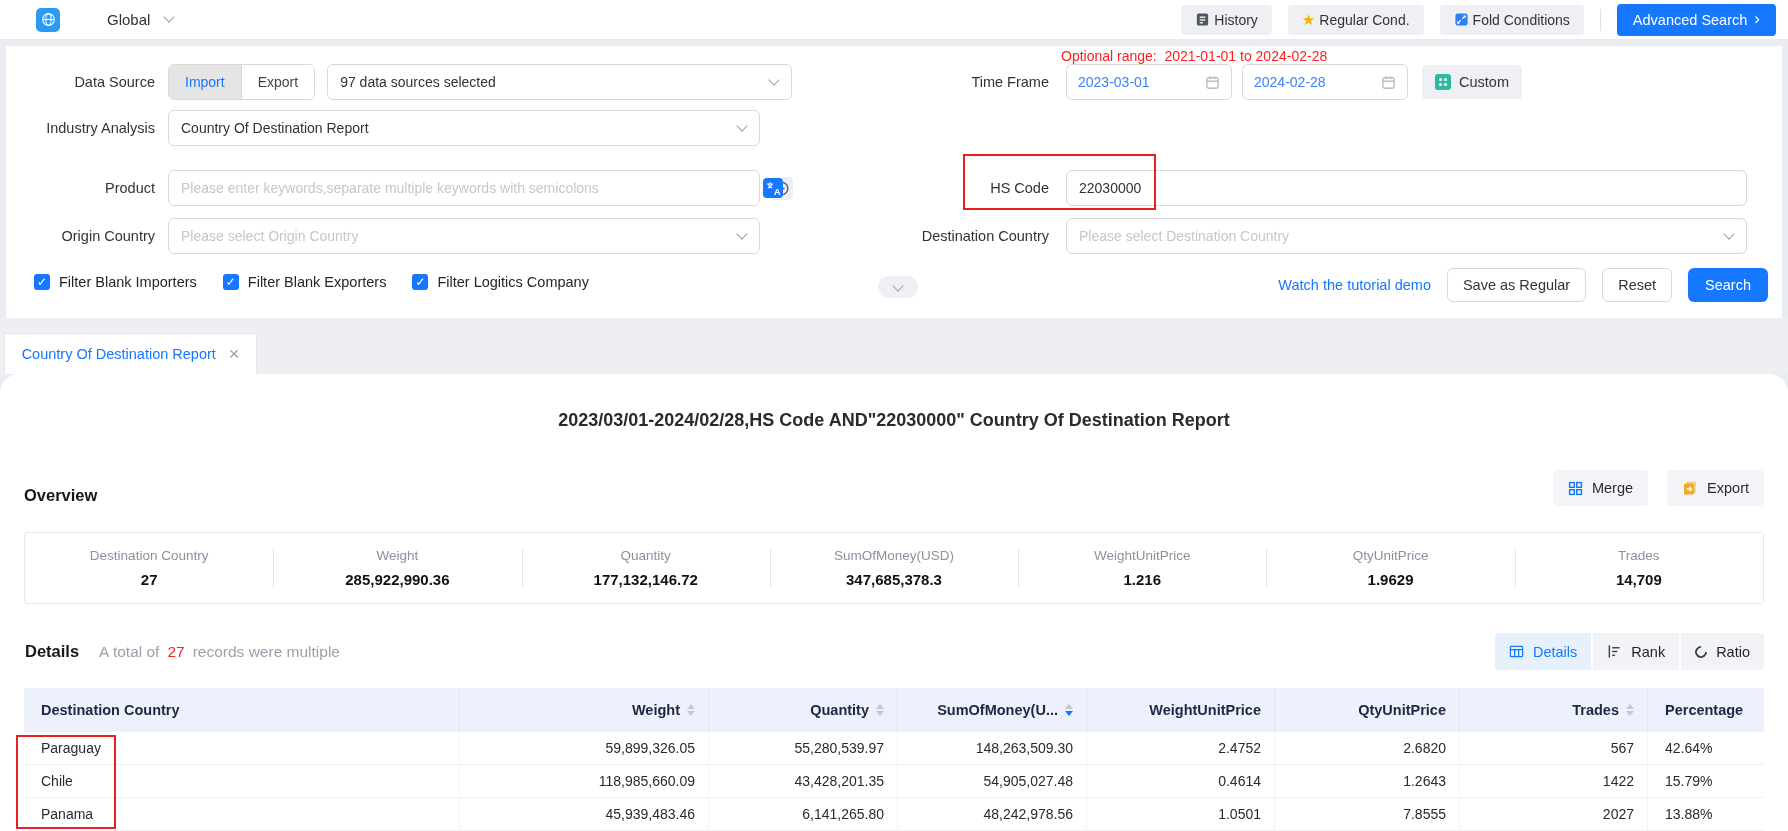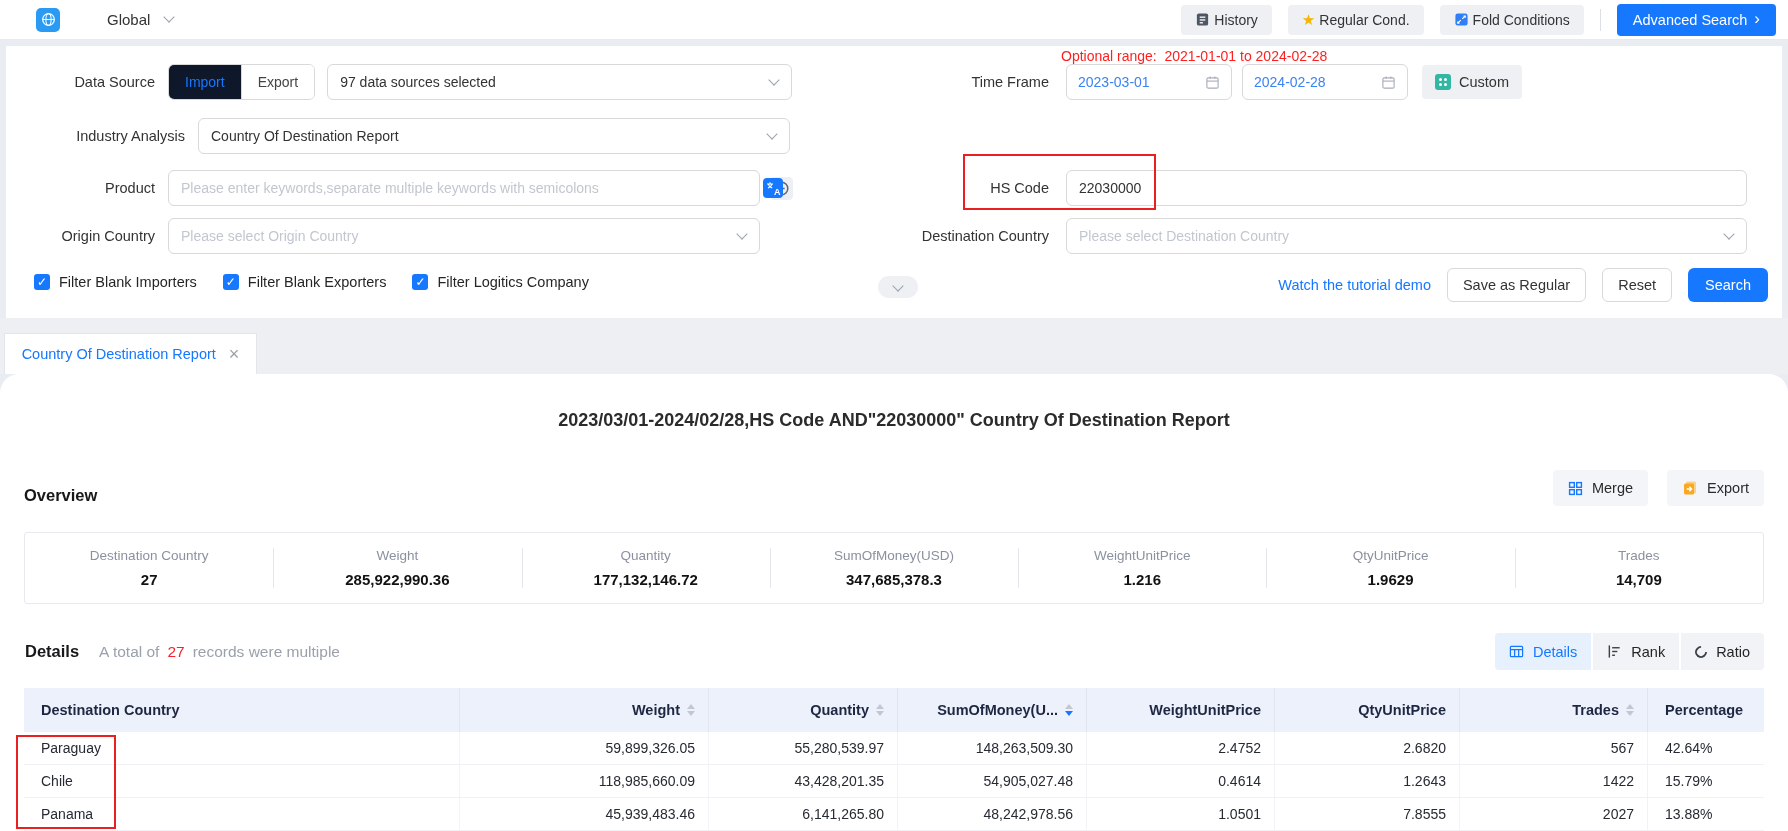--- a/index.html
+++ b/index.html
@@ -37,21 +37,21 @@
            display: flex; align-items: center; padding: 0 12px; font-size: 14px; color: #333; position: relative; cursor: pointer; }
   .field .chev { position: absolute; right: 13px; }
   .placeholder { color: #c2c7cf; }
   .w-left { width: 592px; }
   .w-right { width: 681px; }
   input.txt { height: 36px; border: 1px solid #d9d9d9; border-radius: 6px; padding: 0 12px;
               font-size: 14px; color: #333; font-family: "Liberation Sans", sans-serif; outline: none; }
   input.txt::placeholder { color: #c2c7cf; }
   .seg { height: 36px; border: 1px solid #d9d9d9; border-radius: 6px; overflow: hidden; display: flex; margin-right: 12px; }
   .seg-opt { padding: 0 16px; display: flex; align-items: center; font-size: 14px; color: #444; background: #fff; cursor: pointer; }
-  .seg-opt.active { background: #0f172a; color: #1677ff; }
+  .seg-opt.active { background: #e5e5e5; color: #1677ff; }
   .seg-opt + .seg-opt { border-left: 1px solid #d9d9d9; }
   .seg ~ .field.sources { width: 465px; }
   .product-wrap { position: relative; display: flex; align-items: center; }
   .in-field-icon { position: absolute; right: 37px; top: 8px; }
   .helper-icon { margin-left: 10px; cursor: pointer; display: flex; }
   .date-field { width: 166px; height: 36px; border: 1px solid #d9d9d9; border-radius: 6px; display: flex;
                 align-items: center; justify-content: space-between; padding: 0 11px; font-size: 14px; color: #3b82f6; cursor: pointer; }
   .btn-custom { height: 34px; margin-left: 14px; padding: 0 13px; background: #eef0f4; border-radius: 4px;
                 display: flex; align-items: center; gap: 8px; font-size: 14.5px; color: #333; cursor: pointer; }
   .cbrow { position: absolute; left: 28px; top: 228px; display: flex; align-items: center; gap: 26px; }
@@ -230,21 +230,21 @@
                   <circle cx="5.5" cy="10.5" r="1.5"></circle>
                   <circle cx="10.5" cy="10.5" r="1.5"></circle>
                 </g>
               </svg>
           </span>
           <span>Custom</span>
         </div>
       </div>
     </div>
 
-    <div class="frow" style="top:72px;margin-left:30px;">
+    <div class="frow" style="top:64px;">
       <div class="lgroup">
         <span class="flabel">Industry Analysis</span>
         <div class="field w-left">
           <span>Country Of Destination Report</span>
           <span class="chev"></span>
         </div>
       </div>
     </div>
 
     <div class="frow" style="top:124px;">

